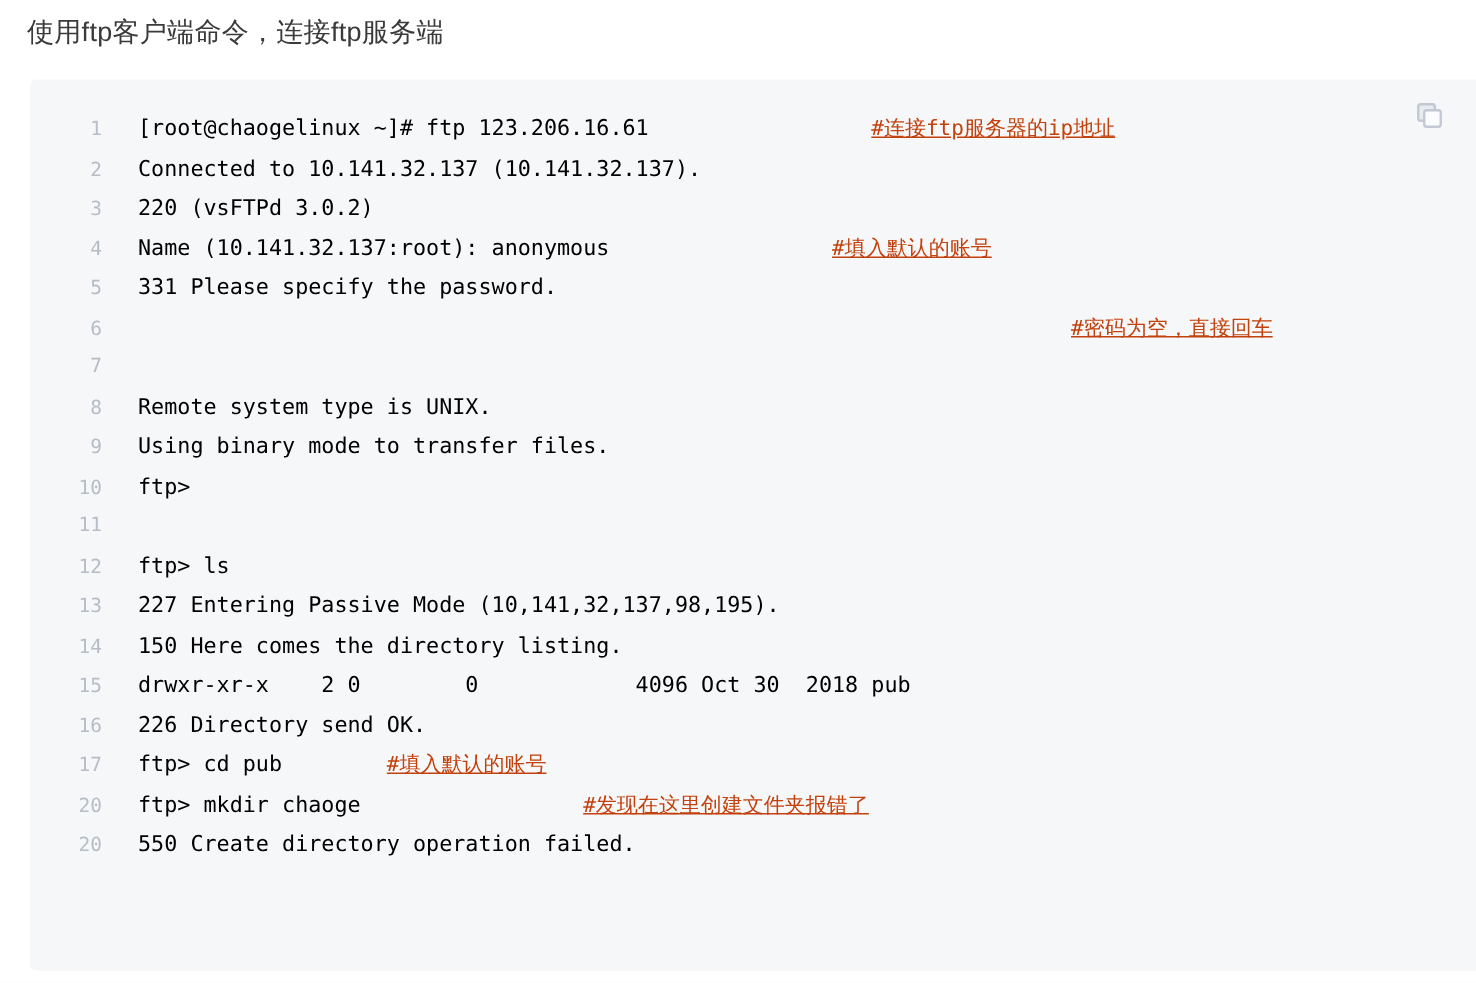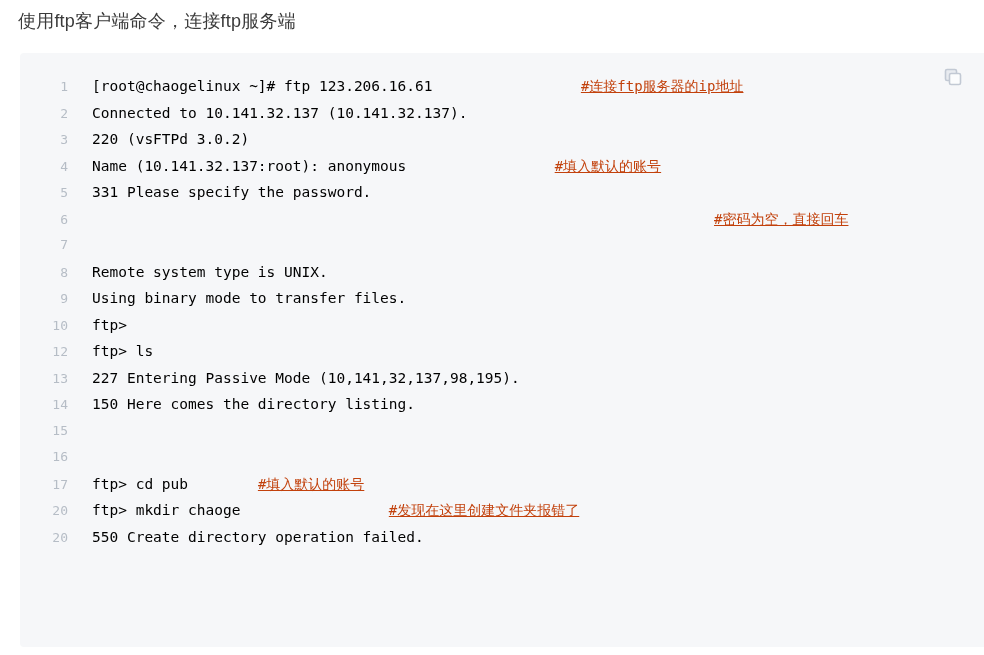--- a/index.html
+++ b/index.html
@@ -115,24 +115,25 @@
         <div class="code-line"><span class="ln">1</span><span class="lcode">[root@chaogelinux ~]# ftp 123.206.16.61</span><span class="lcode" style="padding-left: 0px;">                 </span><span class="cmt">#连接ftp服务器的ip地址</span></div>
         <div class="code-line"><span class="ln">2</span><span class="lcode">Connected to 10.141.32.137 (10.141.32.137).</span></div>
         <div class="code-line"><span class="ln">3</span><span class="lcode">220 (vsFTPd 3.0.2)</span></div>
         <div class="code-line"><span class="ln">4</span><span class="lcode">Name (10.141.32.137:root): anonymous</span><span class="lcode" style="padding-left: 0px;">                 </span><span class="cmt">#填入默认的账号</span></div>
         <div class="code-line"><span class="ln">5</span><span class="lcode">331 Please specify the password.</span></div>
         <div class="code-line"><span class="ln">6</span><span class="lcode" style="padding-left: 0px;">                                                                          </span><span class="cmt">#密码为空，直接回车</span></div>
         <div class="code-line"><span class="ln">7</span></div>
         <div class="code-line"><span class="ln">8</span><span class="lcode">Remote system type is UNIX.</span></div>
         <div class="code-line"><span class="ln">9</span><span class="lcode">Using binary mode to transfer files.</span></div>
         <div class="code-line"><span class="ln">10</span><span class="lcode">ftp&gt;</span></div>
+        <div class="code-line"><span class="ln">11</span><span class="lcode"></span></div>
         <div class="code-line"><span class="ln">12</span><span class="lcode">ftp&gt; ls</span></div>
         <div class="code-line"><span class="ln">13</span><span class="lcode">227 Entering Passive Mode (10,141,32,137,98,195).</span></div>
         <div class="code-line"><span class="ln">14</span><span class="lcode">150 Here comes the directory listing.</span></div>
-        <div class="code-line"><span class="ln">15</span></div>
-        <div class="code-line"><span class="ln">16</span></div>
+        <div class="code-line"><span class="ln">15</span><span class="lcode">drwxr-xr-x    2 0        0            4096 Oct 30  2018 pub</span></div>
+        <div class="code-line"><span class="ln">16</span><span class="lcode">226 Directory send OK.</span></div>
         <div class="code-line"><span class="ln">17</span><span class="lcode">ftp&gt; cd pub</span><span class="lcode" style="padding-left: 0px;">        </span><span class="cmt">#填入默认的账号</span></div>
         <div class="code-line"><span class="ln">20</span><span class="lcode">ftp&gt; mkdir chaoge</span><span class="lcode" style="padding-left: 0px;">                 </span><span class="cmt">#发现在这里创建文件夹报错了</span></div>
         <div class="code-line"><span class="ln">20</span><span class="lcode">550 Create directory operation failed.</span></div>
       </div>
 
   </div>
 </div>
 
 </body></html>

